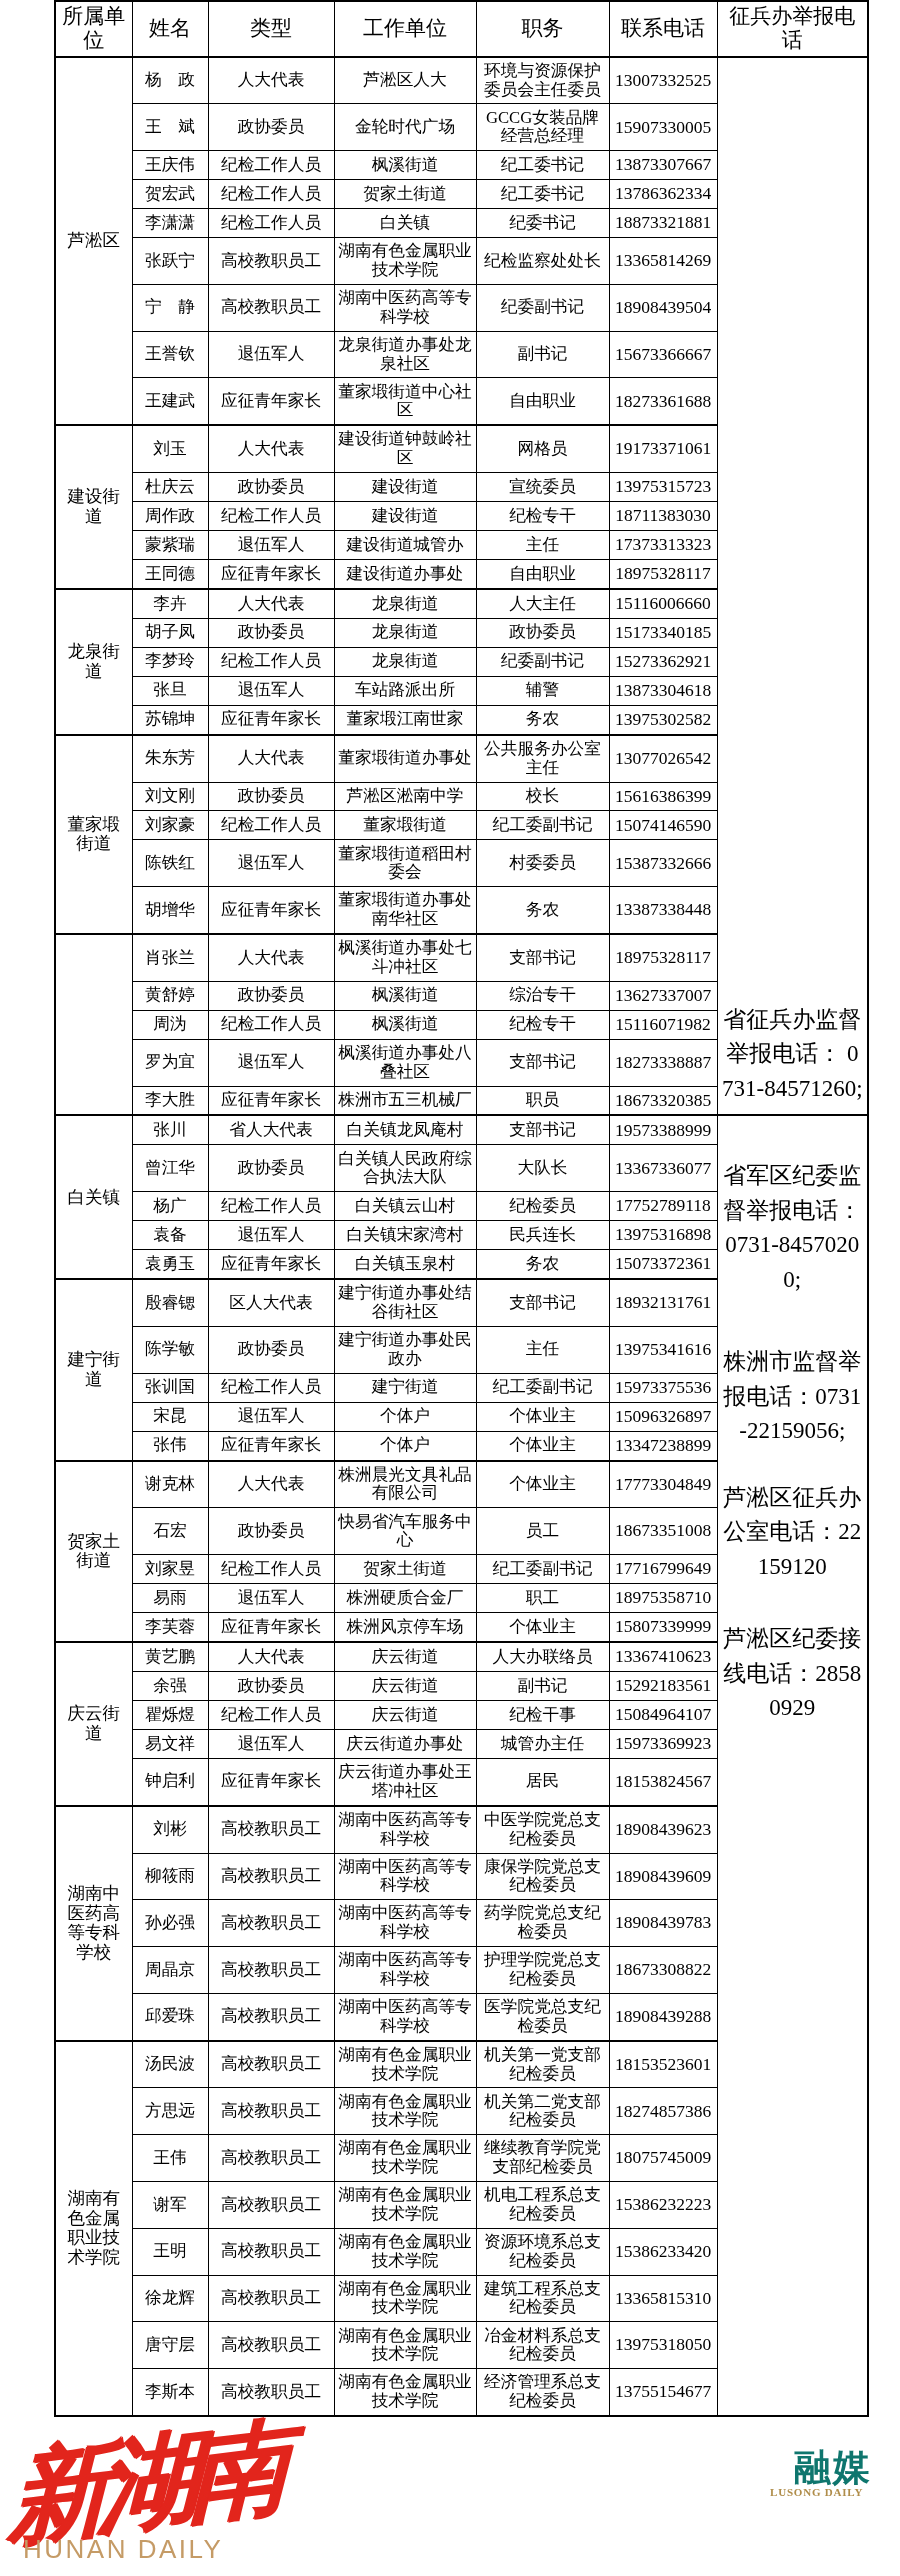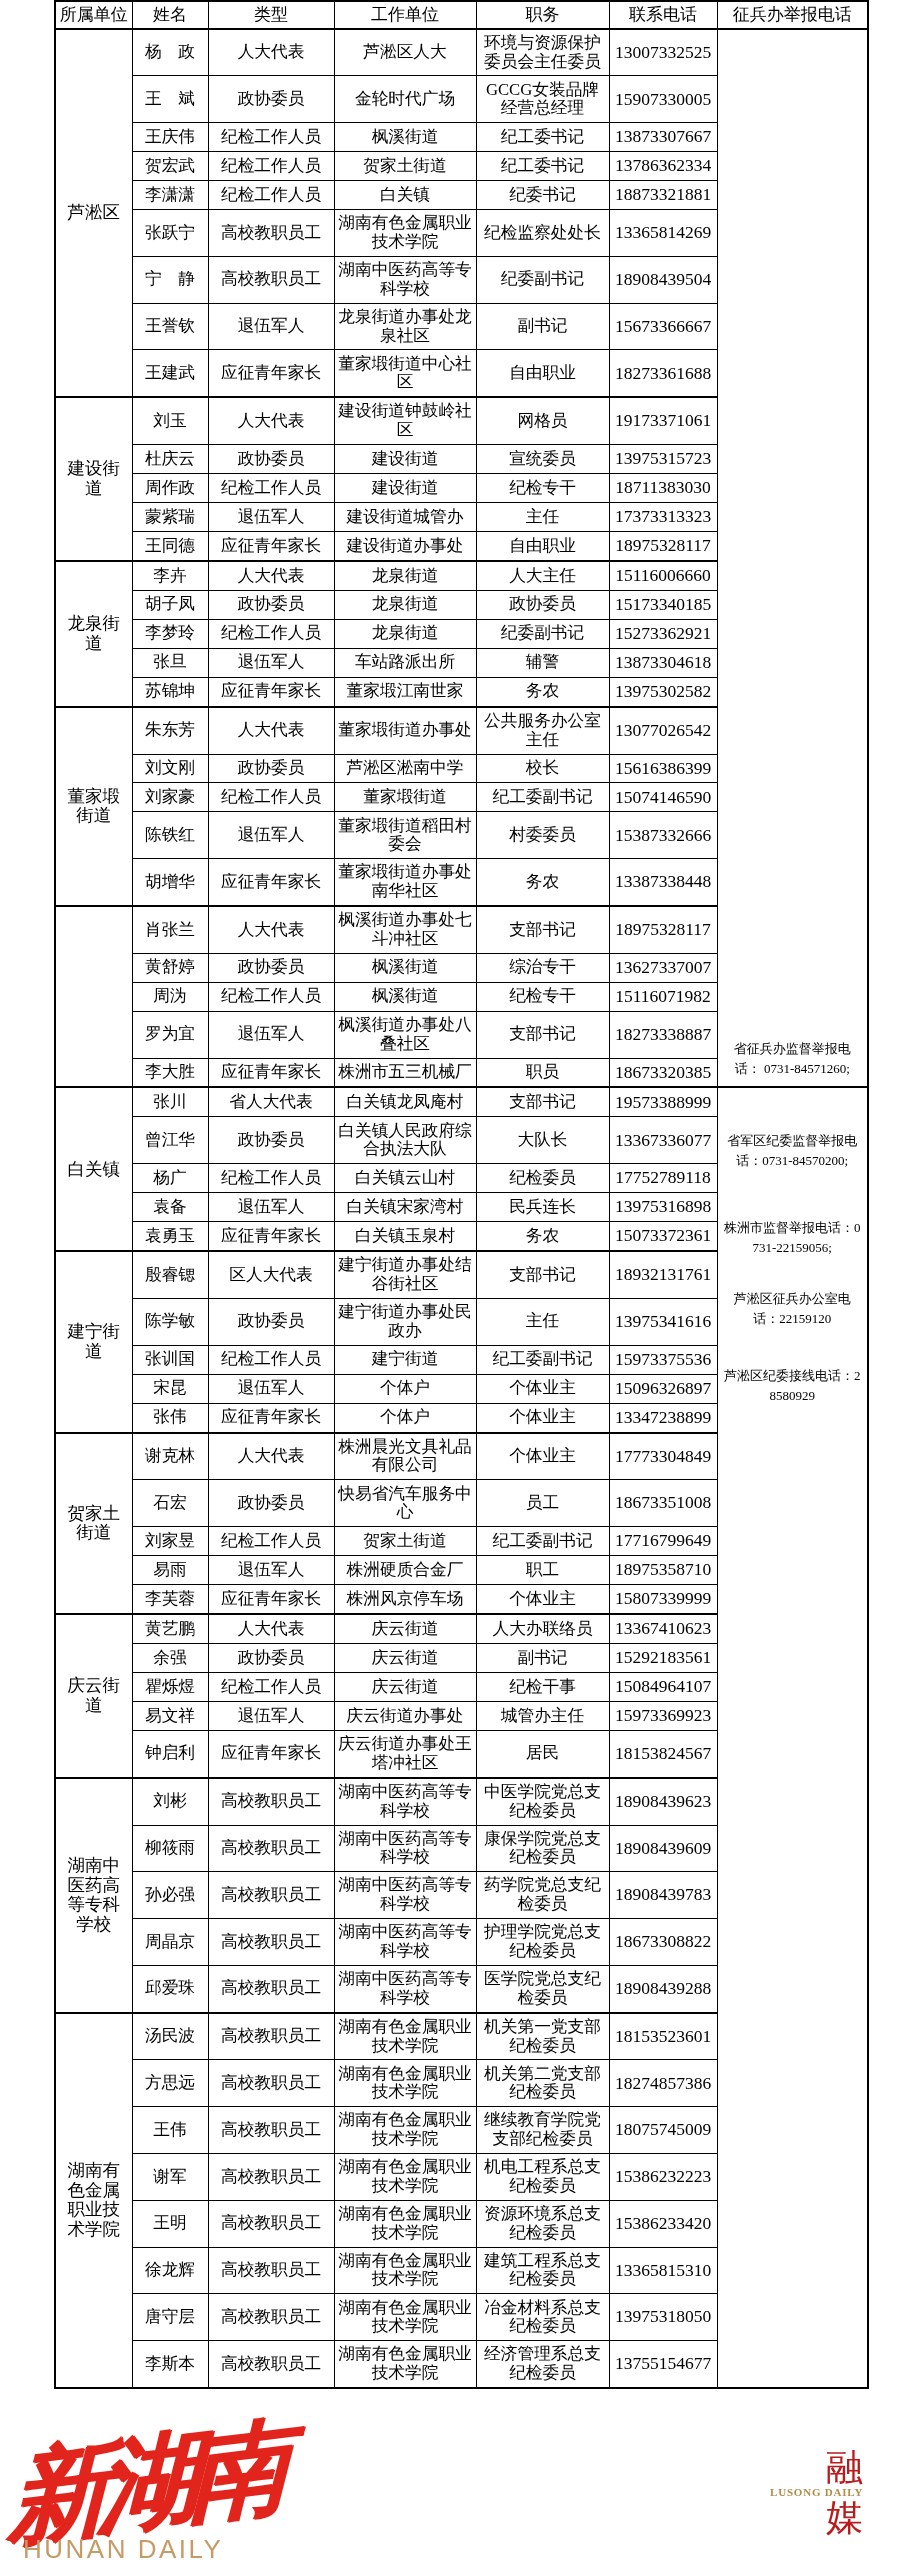--- a/index.html
+++ b/index.html
@@ -19,50 +19,49 @@
   table.roster{
     border-collapse:collapse;table-layout:fixed;
     margin-left:54px;width:813px;
     border:2.5px solid #000;
   }
   .roster th,.roster td{
     border:1.7px solid #000;text-align:center;vertical-align:middle;
     font-size:16.7px;line-height:1.12;padding:4.2px 2.5px;
     font-weight:normal;word-break:break-all;
   }
-  .roster th{font-size:17px;padding:3.3px 1.7px;}
+  .roster th{font-size:21px;padding:3.3px 1.7px;}
   col.w0{width:77px;} col.w1{width:76px;} col.w2{width:126px;}
   col.w3{width:142px;} col.w4{width:133px;} col.w5{width:108px;}
   col.w6{width:151px;}
   td.unit-cell{padding:3.3px 8.3px;font-size:17.5px;}
   td.c4{white-space:nowrap;font-size:17.5px;}
   tr.group-start td{border-top:2.5px solid #000;}
   td.note-cell{vertical-align:bottom;padding:0 3.3px 8.3px 3.3px;}
   td.note-cell2{vertical-align:top;padding:0 3.3px;}
-  .note-text{font-size:13px;line-height:1.5;text-align:center;}
+  .note-text{font-size:23px;line-height:1.5;text-align:center;}
   .np1{margin-top:43px;} .np2{margin-top:48px;}
   .np3{margin-top:32px;} .np4{margin-top:38px;}
   .wm-hunan{
     position:absolute;left:6.7px;top:2416px;z-index:6;
     font-size:102px;font-weight:bold;font-style:italic;
     color:#e2251c;letter-spacing:-11.7px;
     transform:rotate(-7deg) skewX(-8deg);
     text-shadow:1.7px 0.8px 0 #e2251c;
     pointer-events:none;
   }
   .wm-hunan-sub{
     position:absolute;left:23px;top:2534px;z-index:6;
     font-family:"Liberation Sans","DejaVu Sans",sans-serif;
     font-size:26px;color:#c59b66;letter-spacing:2.5px;
   }
   .wm-lusong{
     position:absolute;left:794px;top:2443px;z-index:6;
-    font-size:37px;font-weight:normal;color:#b91c1c;letter-spacing:1.7px;
+    font-size:37px;font-weight:bold;color:#0f766e;letter-spacing:1.7px;
     font-family:"Liberation Sans","DejaVu Sans",sans-serif;
-    margin-left:32px;
   }
   .wm-lusong-sub{
     position:absolute;left:770px;top:2486px;z-index:6;
     font-size:11px;font-weight:bold;color:#b08d4a;letter-spacing:0.8px;
     font-family:"Liberation Serif","DejaVu Serif",serif;
   }
 </style>
 </head>
 <body>
 

